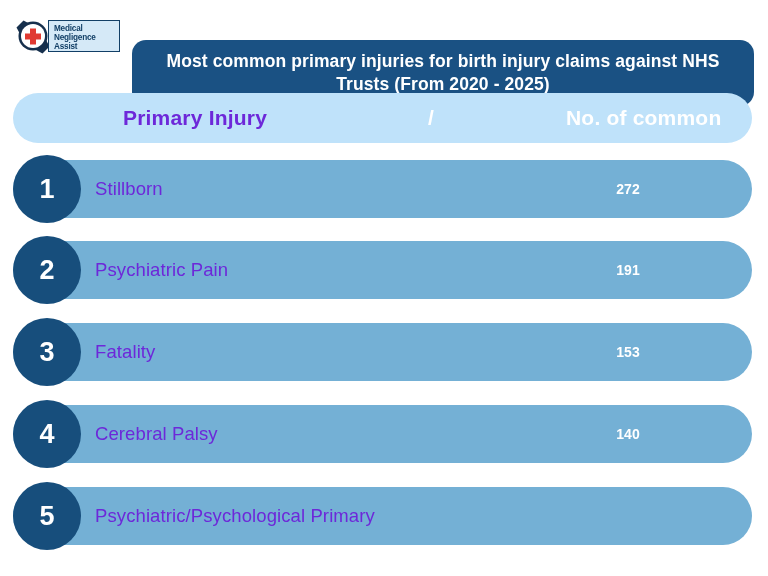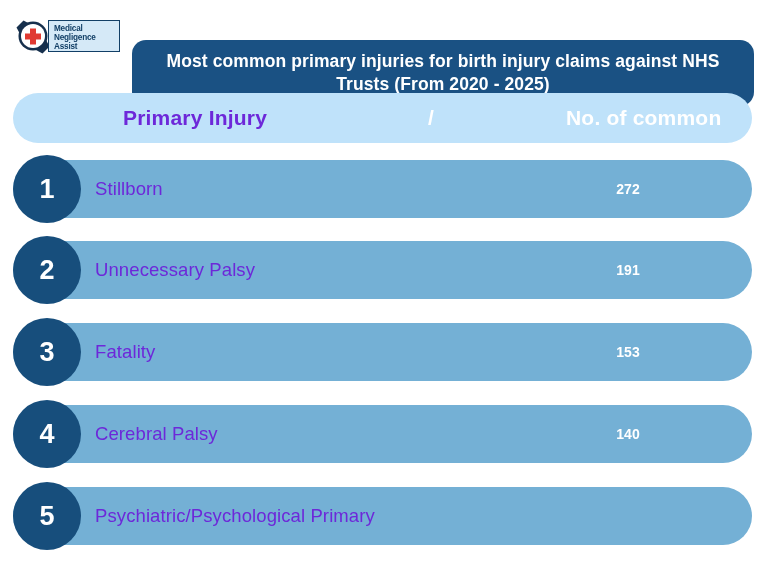--- a/index.html
+++ b/index.html
@@ -231,21 +231,21 @@
     </div>
     <div class="row-label">Stillborn</div>
     <div class="row-value">272</div>
   </div>
 
   <div class="row" style="top:241px;">
     <div class="row-bar"></div>
     <div class="row-badge">
       <span>2</span>
     </div>
-    <div class="row-label">Unnecessary Palsy</div>
+    <div class="row-label">Psychiatric Pain</div>
     <div class="row-value">191</div>
   </div>
 
   <div class="row" style="top:323px;">
     <div class="row-bar"></div>
     <div class="row-badge">
       <span>3</span>
     </div>
     <div class="row-label">Fatality</div>
     <div class="row-value">153</div>

